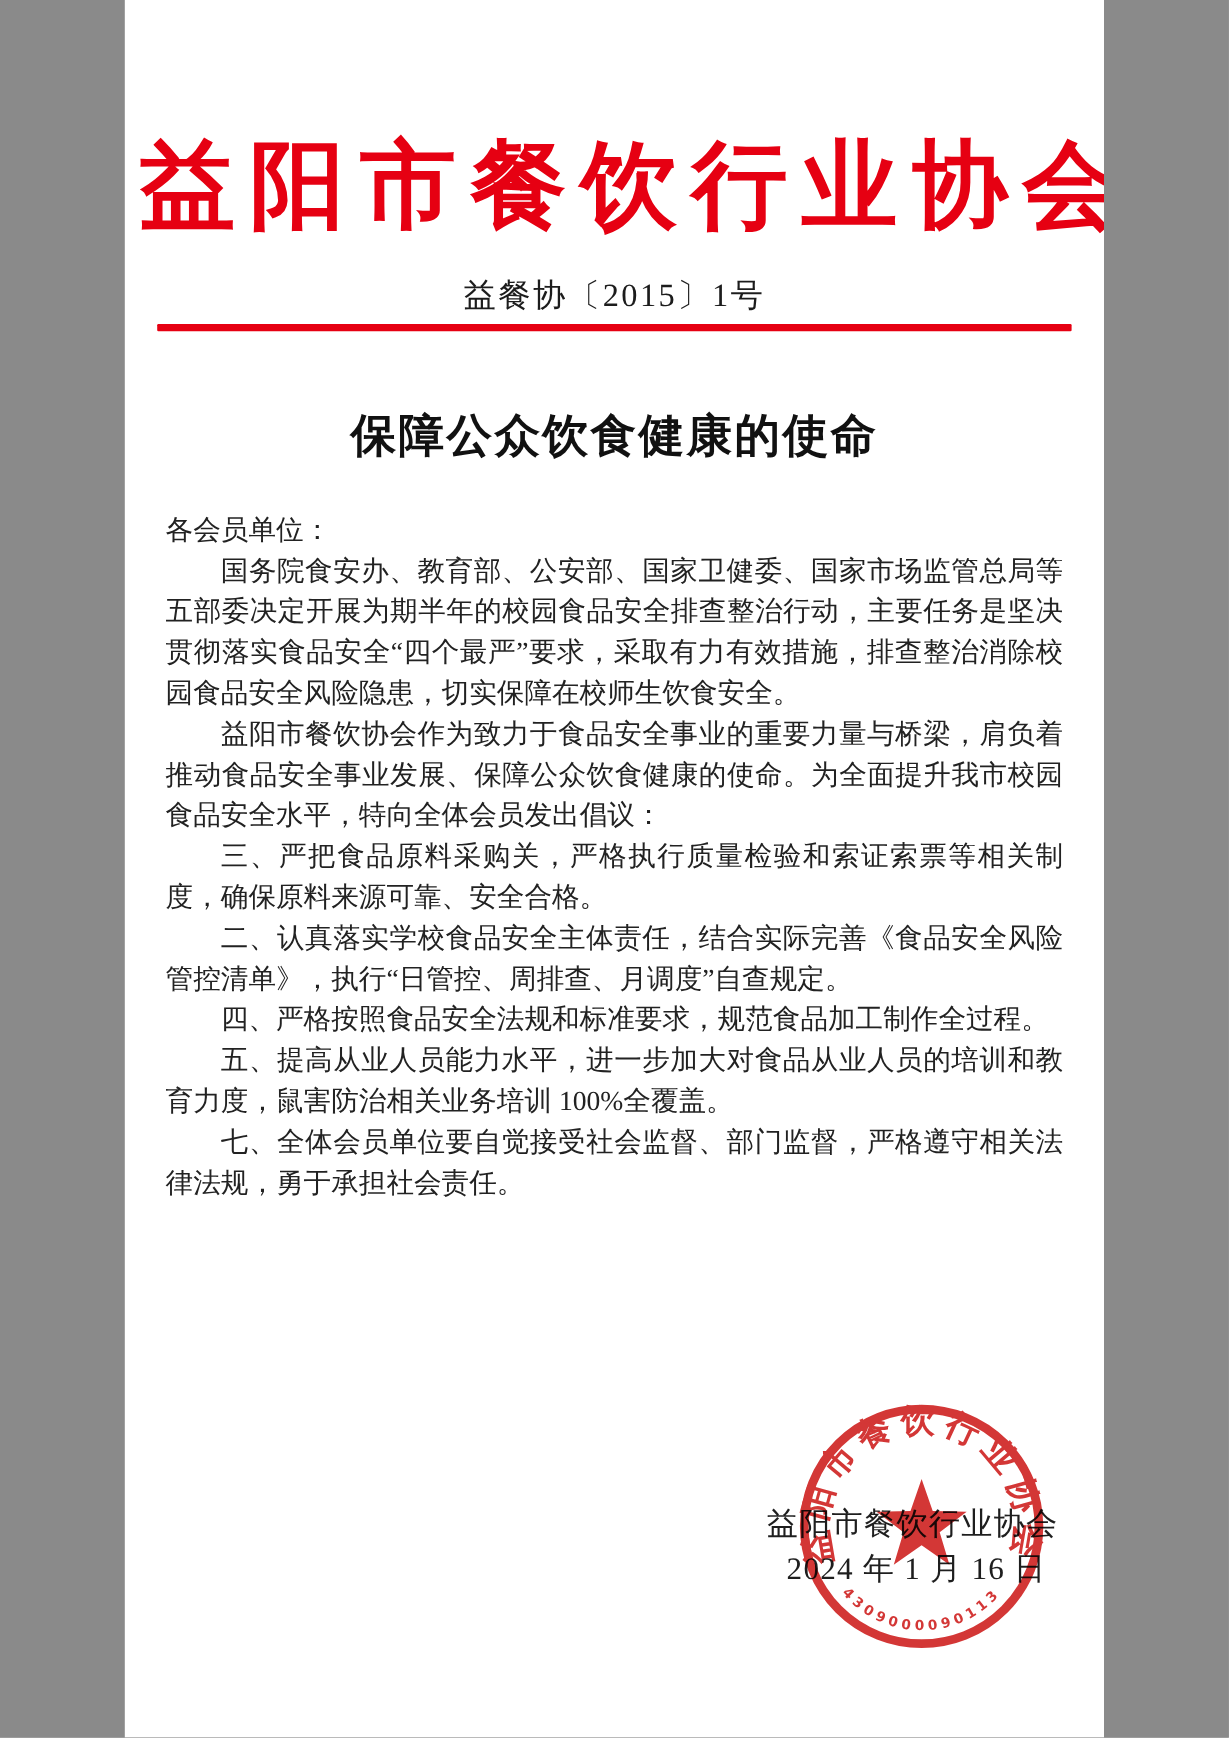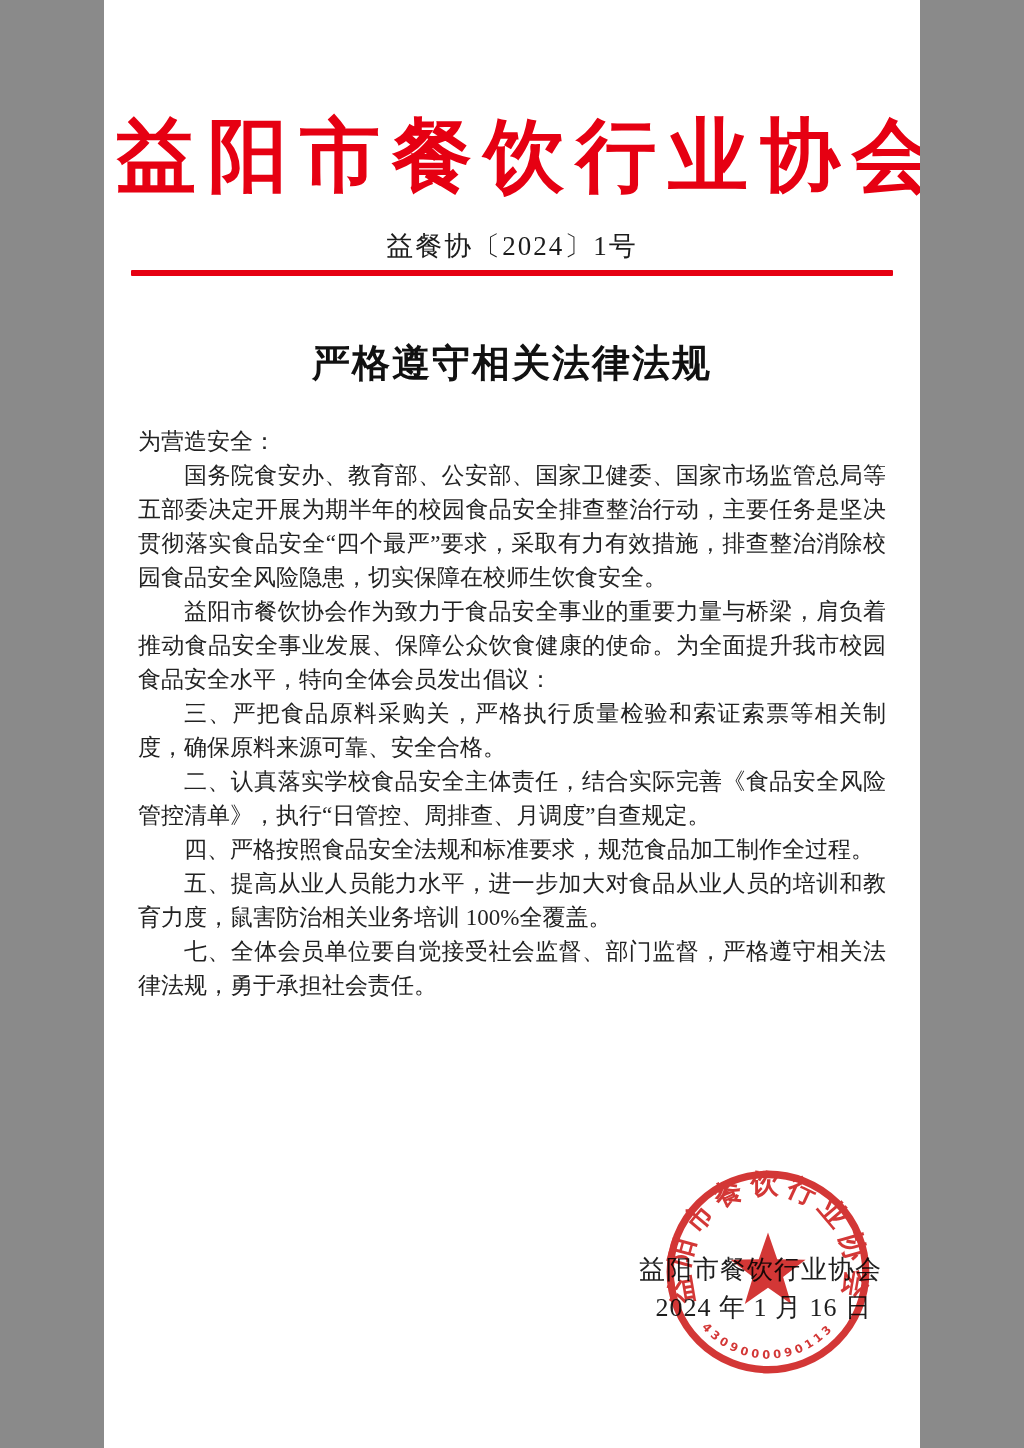--- a/index.html
+++ b/index.html
@@ -101,28 +101,28 @@
     fill:#cf2120;
   }
 </style>
 </head>
 <body>
 
 <div class="page">
 
   <div class="org-title">益阳市餐饮行业协会</div>
 
-  <div class="doc-number">益餐协〔2024〕1号</div>
+  <div class="doc-number">益餐协〔2015〕1号</div>
 
   <div class="red-rule"></div>
 
-  <div class="doc-title">严格遵守相关法律法规</div>
+  <div class="doc-title">保障公众饮食健康的使命</div>
 
   <div class="body-block">
-    <p class="salutation">为营造安全：</p>
+    <p class="salutation">各会员单位：</p>
     <div>
 
     <p class="para">国务院食安办、教育部、公安部、国家卫健委、国家市场监管总局等五部委决定开展为期半年的校园食品安全排查整治行动，主要任务是坚决贯彻落实食品安全“四个最严”要求，采取有力有效措施，排查整治消除校园食品安全风险隐患，切实保障在校师生饮食安全。</p>
         <p class="para">益阳市餐饮协会作为致力于食品安全事业的重要力量与桥梁，肩负着推动食品安全事业发展、保障公众饮食健康的使命。为全面提升我市校园食品安全水平，特向全体会员发出倡议：</p>
         <p class="para">三、严把食品原料采购关，严格执行质量检验和索证索票等相关制度，确保原料来源可靠、安全合格。</p>
         <p class="para">二、认真落实学校食品安全主体责任，结合实际完善《食品安全风险管控清单》，执行“日管控、周排查、月调度”自查规定。</p>
         <p class="para">四、严格按照食品安全法规和标准要求，规范食品加工制作全过程。</p>
         <p class="para">五、提高从业人员能力水平，进一步加大对食品从业人员的培训和教育力度，鼠害防治相关业务培训 100%全覆盖。</p>
         <p class="para">七、全体会员单位要自觉接受社会监督、部门监督，严格遵守相关法律法规，勇于承担社会责任。</p>
       </div>

